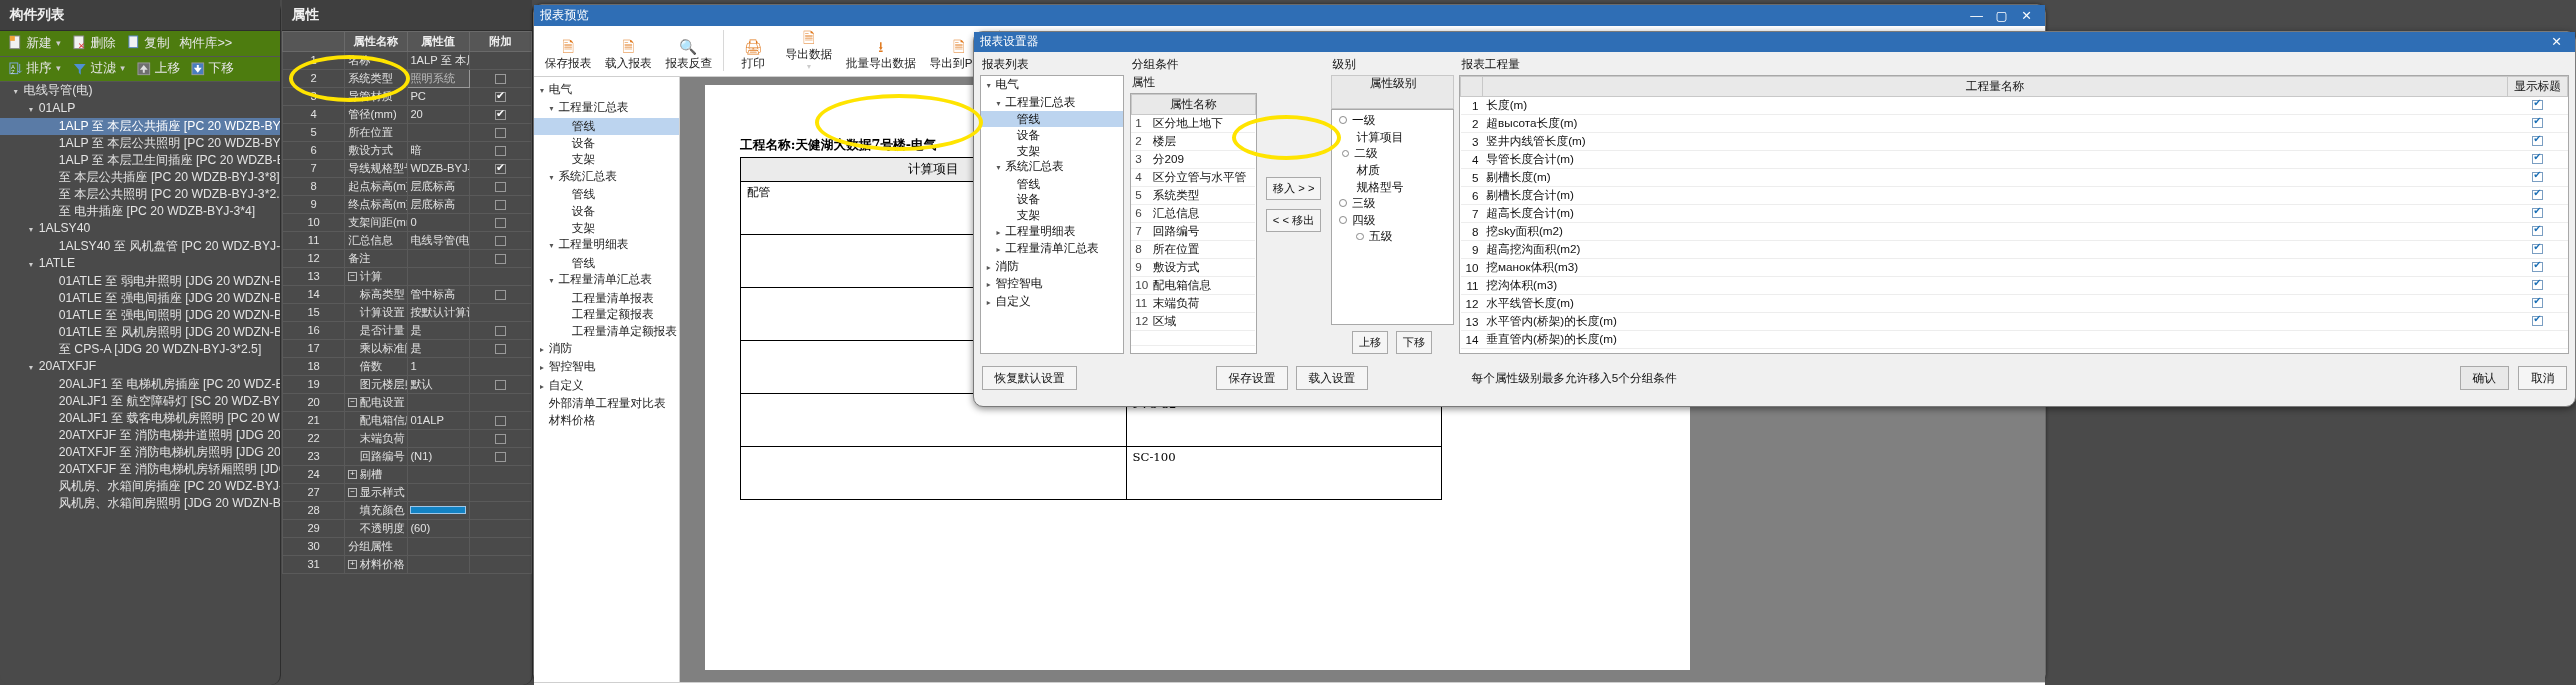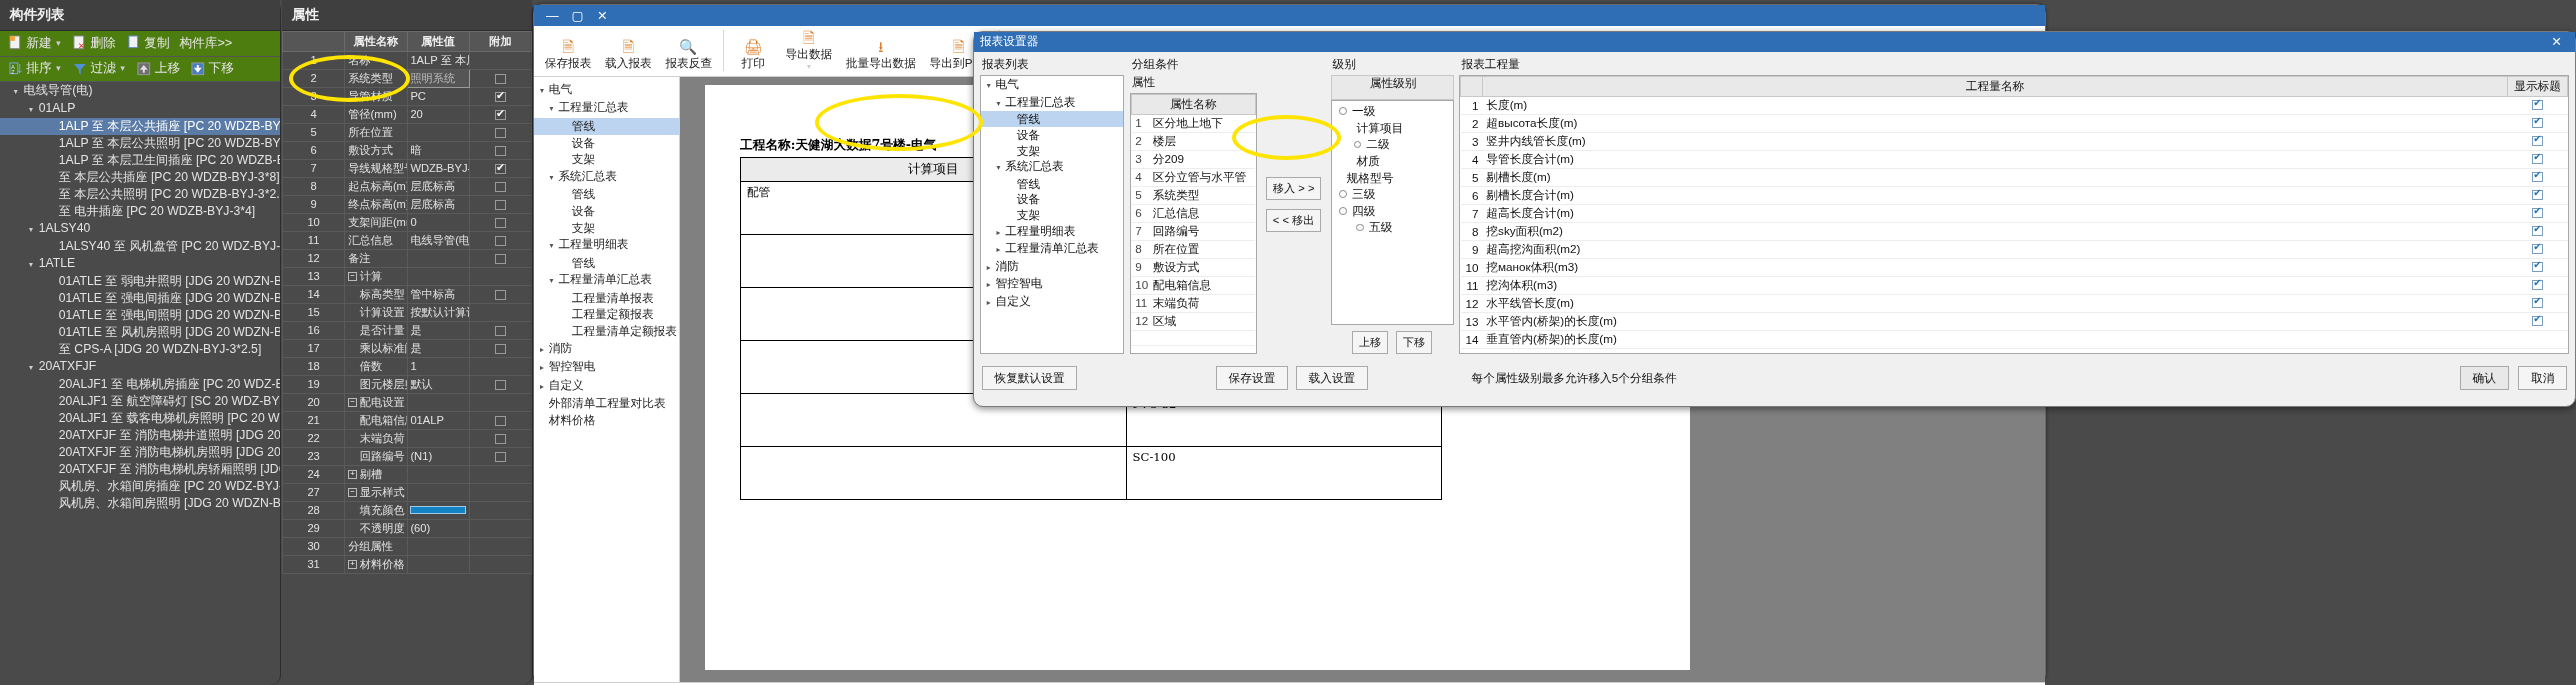--- a/index.html
+++ b/index.html
@@ -440,20 +440,21 @@
           <td class="nm"><span class="exp">+</span><span>材料价格</span></td>
           <td></td>
           <td class="att"></td>
         </tr>
       </tbody>
   </table>
 </div>
 
 <div class="pane" id="repwin">
   <div id="reptitle">
+    <span class="t">报表预览</span>
     <span class="winbtn">—</span>
     <span class="winbtn">▢</span>
     <span class="winbtn">✕</span>
   </div>
 
   <div id="reptb">
       <div class="rtb">
         <span class="gl">🗎</span>
         <span>保存报表</span>
       </div>
@@ -656,27 +657,27 @@
       </div>
     </div>
 
     <div class="mid">
       <div class="mbtn">移入 &gt; &gt;</div>
       <div class="mbtn">&lt; &lt; 移出</div>
     </div>
 
     <div class="col" style="width:123px">
       <div class="collab">级别</div>
-      <div style="font-size:11.7px;color:#111;padding:0 0 8px 2px;text-align:center;border:1px solid #c8c8c8;background:#e9e9e9;">属性级别</div>
+      <div style="font-size:11.7px;color:#111;padding:0 0 17px 2px;text-align:center;border:1px solid #c8c8c8;background:#e9e9e9;">属性级别</div>
       <div class="lvlbox" id="set-levels">
           <div class="lvl" style="padding-left: 7.8px;"><span class="bul"></span><span>一级</span></div>
           <div class="lvl" style="padding-left: 25px;"><span>计算项目</span></div>
-          <div class="lvl" style="padding-left: 22px;"><span class="bul"></span><span>二级</span></div>
+          <div class="lvl" style="padding-left: 10px;"><span class="bul"></span><span>二级</span></div>
           <div class="lvl" style="padding-left: 25px;"><span>材质</span></div>
-          <div class="lvl" style="padding-left: 15px;"><span>规格型号</span></div>
+          <div class="lvl" style="padding-left: 25px;"><span>规格型号</span></div>
           <div class="lvl" style="padding-left: 7.8px;"><span class="bul"></span><span>三级</span></div>
           <div class="lvl" style="padding-left: 7.8px;"><span class="bul"></span><span>四级</span></div>
           <div class="lvl" style="padding-left: 7.8px; margin-left: 17px;"><span class="bul"></span><span>五级</span></div>
         </div>
       <div class="updn">
         <span class="mbtn">上移</span>
         <span class="mbtn">下移</span>
       </div>
     </div>
 

